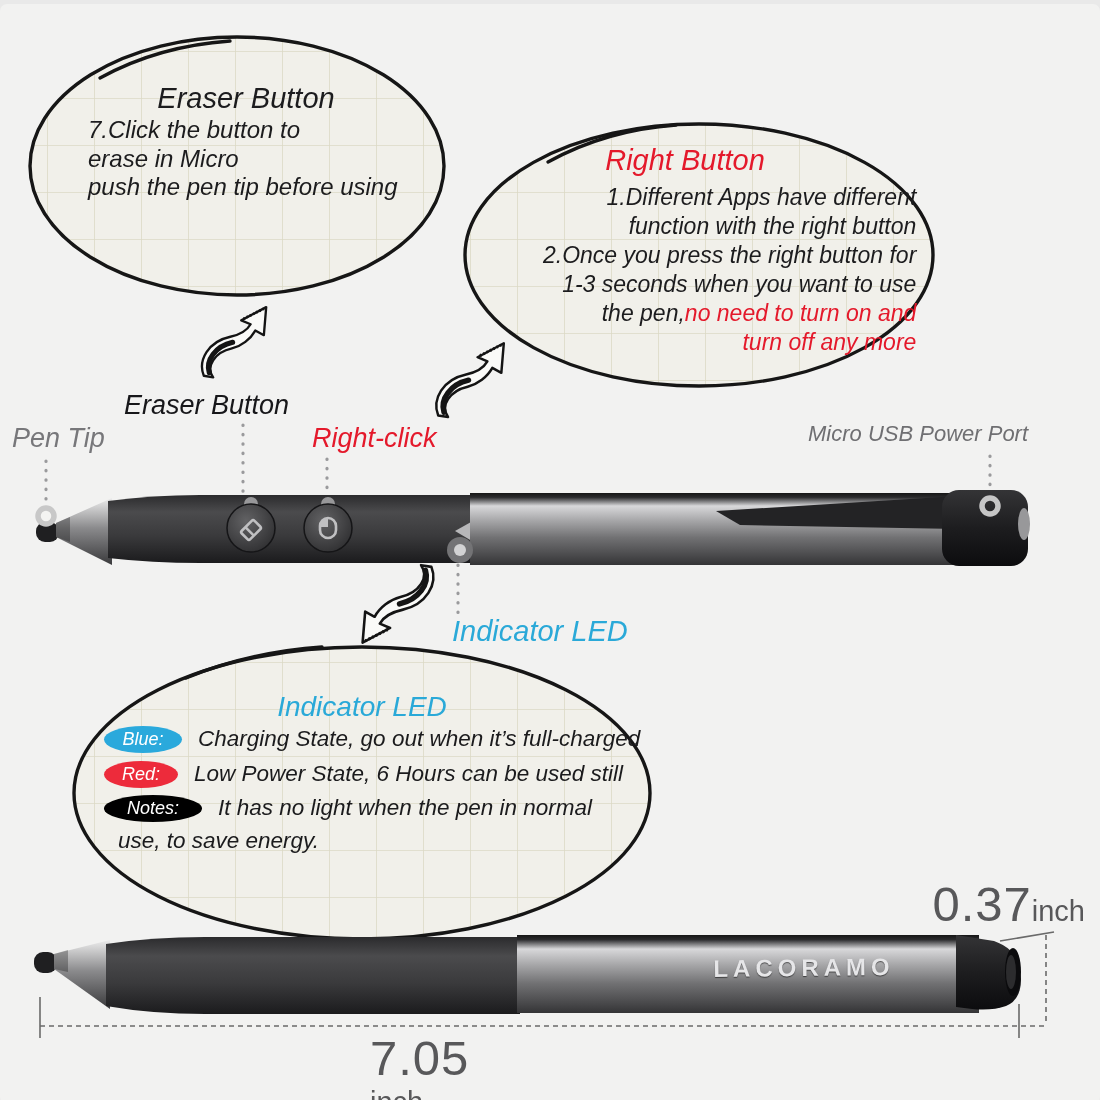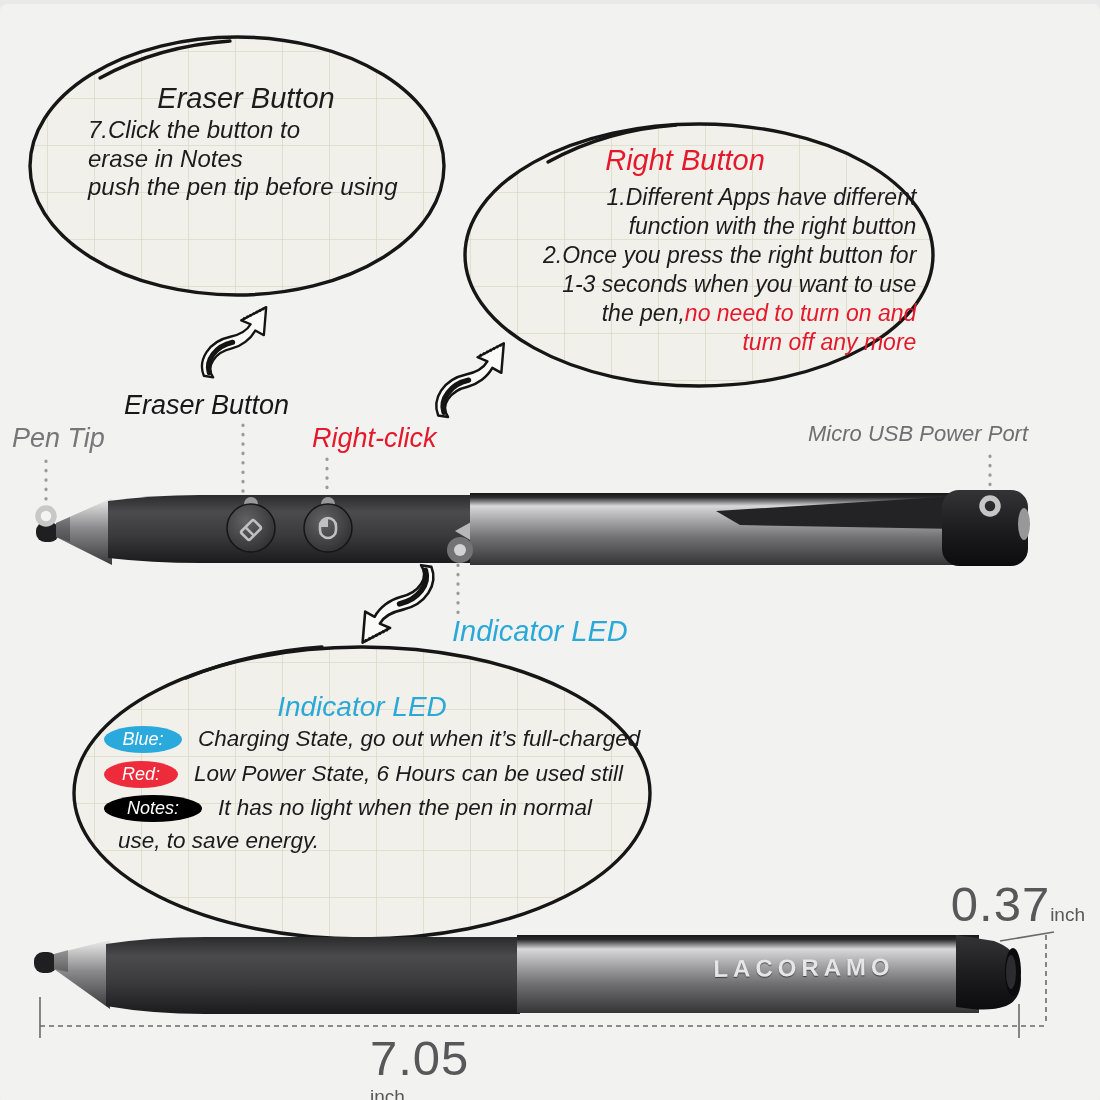--- a/index.html
+++ b/index.html
@@ -19,21 +19,21 @@
         color:#fff;font-style:italic;font-size:18px;}
   .pill-blue{width:78px;background:#2AA9DC;}
   .pill-red{width:74px;background:#ED2B3B;}
   .pill-black{width:98px;background:#000;}
   .led-text{font-style:italic;font-size:22.5px;color:#1b1b1d;}
   
   .callout{font-size:27px;}
   
   .dim{position:absolute;display:flex;align-items:baseline;color:#58585A;font-style:normal;}
   .dim .big{font-size:49px;letter-spacing:1px;}
-  .dim .small{font-size:19px;}
+  .dim .small{font-size:29px;}
   .brand{position:absolute;left:678px;top:950px;width:252px;text-align:center;
          font-weight:bold;font-size:24px;letter-spacing:5px;color:#E6E6E8;
          text-shadow:0 1px 1px rgba(0,0,0,.55);transform:rotate(-0.6deg);}
 </style>
 </head>
 <body>
 
 <div id="stage">
 
   <svg id="gfx" viewBox="0 0 1100 1100">
@@ -159,21 +159,21 @@
       <path d="M 1046 931 V 1018" stroke-dasharray="5 4"></path>
       <path d="M 40 1022 H 1046" stroke-dasharray="5 4"></path>
       <path d="M 40 993 V 1034"></path>
       <path d="M 1019 1000 V 1034"></path>
     </g>
   </svg>
 
   <div class="txt b-title" style="left:96px;top:78px;width:300px;">Eraser Button</div>
   <div class="txt b-lines" style="left:88px;top:112px;">
     <div>7.Click the button to</div>
-    <div>erase in Notes</div>
+    <div>erase in Micro</div>
     <div>push the pen tip before using</div>
   </div>
 
   <div class="txt b-title red" style="left:555px;top:140px;width:260px;">Right Button</div>
   <div class="txt b2-lines" style="left:543px;top:179px;text-align:right;">
     <div>1.Different Apps have different</div>
     <div>function with the right button</div>
     <div>2.Once you press the right button for</div>
     <div>1-3 seconds when you want to use</div>
     <div><span>the pen,</span><span class="red">no need to turn on and</span></div>

